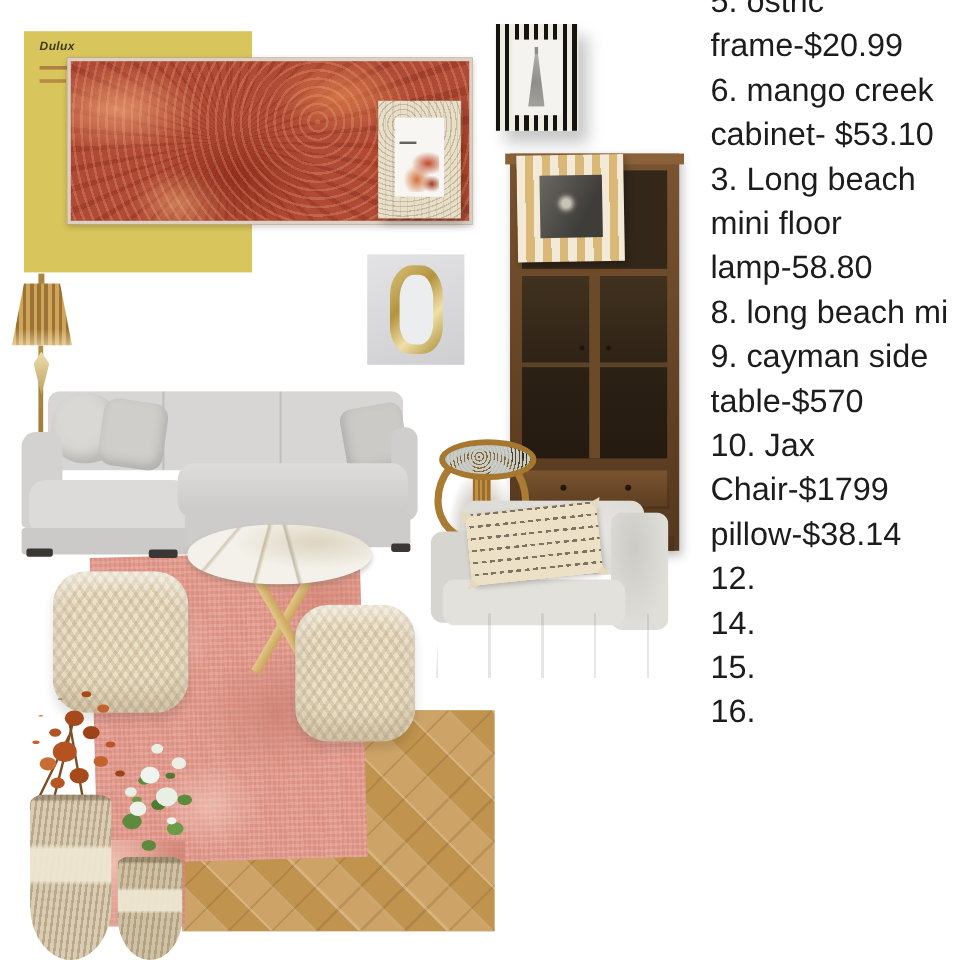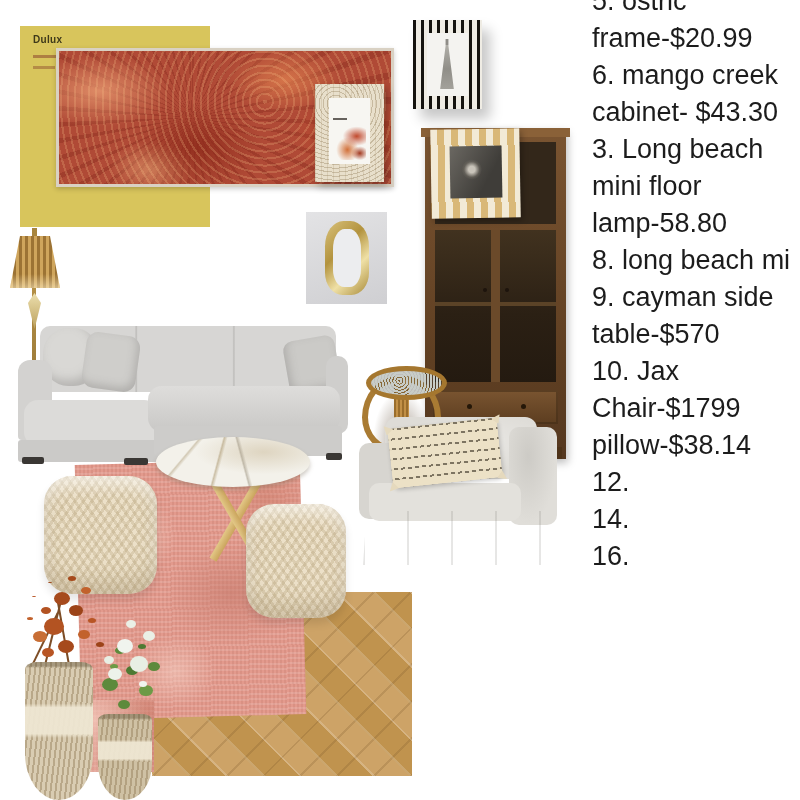--- a/index.html
+++ b/index.html
@@ -28,21 +28,21 @@
       radial-gradient(ellipse 60px 52px at 42% 82%, rgba(246,210,198,.55), transparent 70%),
       radial-gradient(ellipse 70px 40px at 85% 15%, rgba(200,120,100,.45), transparent 70%),
       repeating-linear-gradient(0deg, rgba(255,255,255,.13) 0 2px, transparent 2px 5px),
       repeating-linear-gradient(90deg, rgba(160,90,75,.14) 0 2px, transparent 2px 4px);}
   .rug{left:78px;top:462px;width:225px;height:255px;z-index:2;transform:rotate(-1.5deg);}
   .rug-patch{left:80px;top:700px;width:74px;height:72px;z-index:2;}
 
   
   .swatch{left:20px;top:26px;width:190px;height:201px;background:#d8c55c;z-index:3;}
   .swatch .brand{position:absolute;left:13px;top:8px;font-size:10px;font-weight:700;
-    color:#3f3a1a;letter-spacing:.3px;}
+    font-style:italic;color:#3f3a1a;letter-spacing:.3px;}
   .swatch .sline1{position:absolute;left:13px;top:29px;width:38px;height:3px;background:rgba(140,70,45,.55);}
   .swatch .sline2{position:absolute;left:13px;top:40px;width:22px;height:3px;background:rgba(140,70,45,.45);}
 
   
   .artwork{left:56px;top:48px;width:332px;height:133px;border:3px solid #d9d1c3;z-index:4;
     box-shadow:0 2px 5px rgba(0,0,0,.2);
     background-color:#b04a36;
     background-image:
       repeating-radial-gradient(circle at 62% 38%, rgba(250,200,140,.22) 0 2px, transparent 2px 7px),
       radial-gradient(ellipse 120px 60px at 12% 30%, rgba(230,150,110,.85), transparent 60%),
@@ -353,28 +353,29 @@
   <div class="abs flowers-orange"></div>
   <div class="abs vase vase-tall"></div>
   <div class="abs flowers-green"></div>
   <div class="abs flowers-white"></div>
   <div class="abs vase vase-small"></div>
 
   <div class="abs item-list">
     <div class="line">5. ostric</div>
     <div class="line">frame-$20.99</div>
     <div class="line">6. mango creek</div>
-    <div class="line">cabinet- $43.30</div>
+    <div class="line">cabinet- $53.10</div>
     <div class="line">3. Long beach</div>
     <div class="line">mini floor</div>
     <div class="line">lamp-58.80</div>
     <div class="line">8. long beach mi</div>
     <div class="line">9. cayman side</div>
     <div class="line">table-$570</div>
     <div class="line">10. Jax</div>
     <div class="line">Chair-$1799</div>
     <div class="line">pillow-$38.14</div>
     <div class="line">12.</div>
     <div class="line">14.</div>
+    <div class="line">15.</div>
     <div class="line">16.</div>
   </div>
 
 </div>
 
 </body></html>

